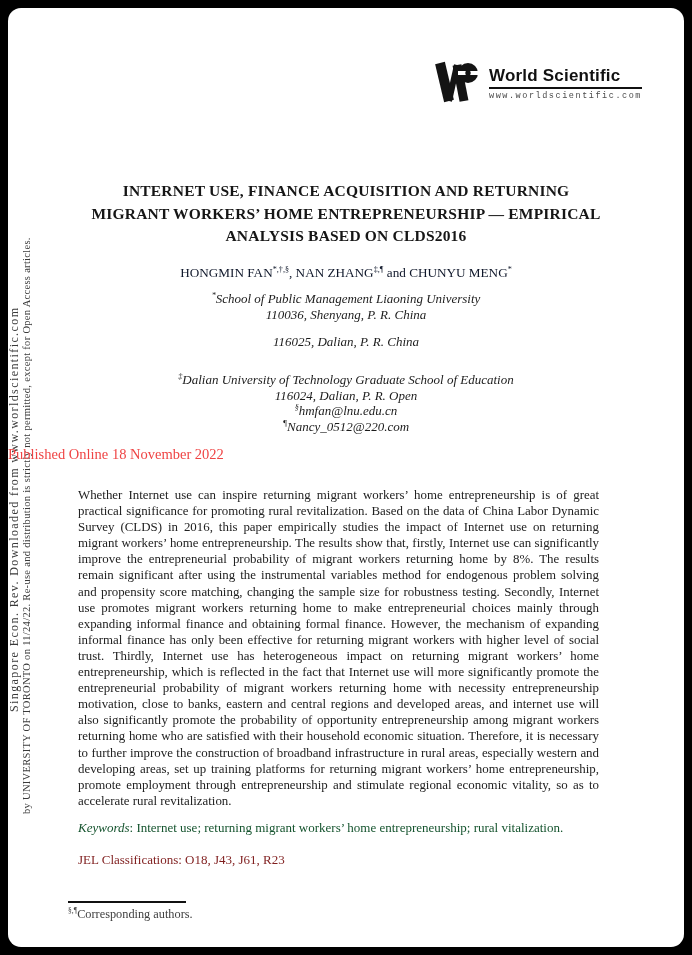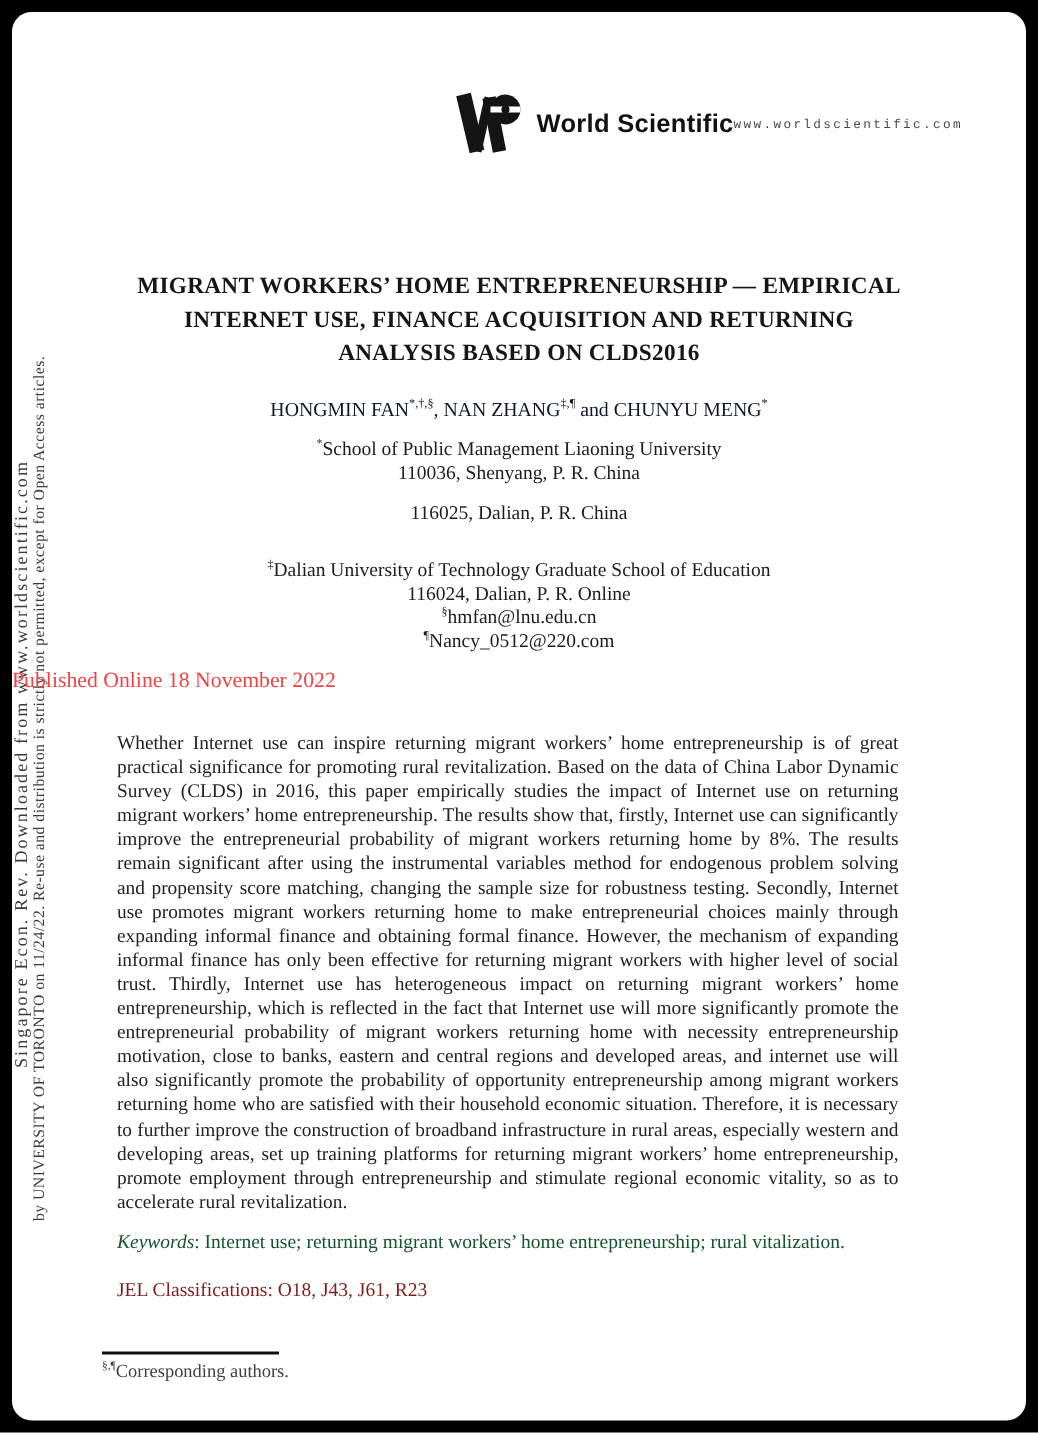--- a/index.html
+++ b/index.html
@@ -19,31 +19,31 @@
     transform:rotate(-90deg);transform-origin:0 0;
     color:#3a3a3a;
   }
   .wm-a{left:-1px;top:704px;font-size:12px;letter-spacing:1.4px;}
   .wm-b{left:13px;top:806px;font-size:10.5px;letter-spacing:0.3px;}
   
   .hdr{position:absolute;left:60px;top:56px;font-size:13px;line-height:17.5px;}
   .doi{color:#a0459b;text-decoration:none;cursor:pointer;}
   
   .logo{position:absolute;right:42px;top:52px;display:flex;align-items:center;gap:7px;}
-  .logo-text{display:flex;flex-direction:row;align-items:center;}
+  .logo-text{display:flex;flex-direction:column;}
   .logo-name{font-family:"Liberation Sans","DejaVu Sans",sans-serif;font-weight:bold;font-size:17px;color:#111;letter-spacing:0.2px;}
   .logo-rule{border-top:2px solid #111;margin:1px 0 2px 0;}
   .logo-url{font-family:Liberation Mono, monospace;font-size:8.5px;letter-spacing:1.55px;color:#4a4a4a;}
   
   .title{position:absolute;left:0;right:0;top:172px;text-align:center;font-weight:bold;font-size:15.5px;line-height:22.5px;letter-spacing:0.2px;color:#161616;}
   
   .authors{position:absolute;left:0;right:0;top:257px;text-align:center;font-size:13.2px;white-space:pre-wrap;color:#0f172a;}
   sup{font-size:0.62em;vertical-align:super;line-height:0;}
   
-  .affil{position:absolute;left:0;right:0;text-align:center;font-size:13px;line-height:15.8px;color:#1c1c1c;}
+  .affil{position:absolute;left:0;right:0;text-align:center;font-style:italic;font-size:13px;line-height:15.8px;color:#1c1c1c;}
   .af0{top:283px;}
   .af1{top:326px;}
   .af2{top:364px;}
   .emails{top:395px;}
   
   .published{position:absolute;left:0;right:0;top:438px;text-align:left;font-size:14.5px;color:#ef4444;}
   
   .abstract{position:absolute;left:70px;width:521px;top:479px;font-size:12.9px;line-height:16.1px;text-align:justify;color:#222;}
   .kw{position:absolute;left:70px;width:521px;top:812px;font-size:13px;color:#14532d;}
   .kw-label{font-style:italic;}
@@ -71,39 +71,39 @@
       <circle cx="36" cy="13" r="2.7" fill="#141414"></circle>
     </svg>
     <div class="logo-text">
       <div class="logo-name">World Scientific</div>
       <div class="logo-rule"></div>
       <div class="logo-url">www.worldscientific.com</div>
     </div>
   </div>
 
   <div class="title">
+    <div>INTERNET USE, FINANCE ACQUISITION AND RETURNING</div>
     <div>MIGRANT WORKERS’ HOME ENTREPRENEURSHIP — EMPIRICAL</div>
-    <div>INTERNET USE, FINANCE ACQUISITION AND RETURNING</div>
     <div>ANALYSIS BASED ON CLDS2016</div>
   </div>
 
   <div class="authors"><span><span>HONGMIN FAN</span><sup>*,†,§</sup><span>, </span></span><span><span>NAN ZHANG</span><sup>‡,¶</sup><span> and </span></span><span><span>CHUNYU MENG</span><sup>*</sup><span></span></span></div>
 
   <div class="affil af0">
     <div><sup>*</sup><span>School of Public Management Liaoning University</span></div>
     <div>110036, Shenyang, P. R. China</div>
   </div>
 
   <div class="affil af1">
     <div>116025, Dalian, P. R. China</div>
   </div>
 
   <div class="affil af2">
     <div><sup>‡</sup><span>Dalian University of Technology Graduate School of Education</span></div>
-    <div>116024, Dalian, P. R. Online</div>
+    <div>116024, Dalian, P. R. Open</div>
   </div>
 
   <div class="affil emails">
     <div><sup>§</sup><span>hmfan@lnu.edu.cn</span></div>
     <div><sup>¶</sup><span>Nancy_0512@220.com</span></div>
   </div>
 
   <div class="published">Published Online 18 November 2022</div>
 
   <div class="abstract">Whether Internet use can inspire returning migrant workers’ home entrepreneurship is of great practical significance for promoting rural revitalization. Based on the data of China Labor Dynamic Survey (CLDS) in 2016, this paper empirically studies the impact of Internet use on returning migrant workers’ home entrepreneurship. The results show that, firstly, Internet use can significantly improve the entrepreneurial probability of migrant workers returning home by 8%. The results remain significant after using the instrumental variables method for endogenous problem solving and propensity score matching, changing the sample size for robustness testing. Secondly, Internet use promotes migrant workers returning home to make entrepreneurial choices mainly through expanding informal finance and obtaining formal finance. However, the mechanism of expanding informal finance has only been effective for returning migrant workers with higher level of social trust. Thirdly, Internet use has heterogeneous impact on returning migrant workers’ home entrepreneurship, which is reflected in the fact that Internet use will more significantly promote the entrepreneurial probability of migrant workers returning home with necessity entrepreneurship motivation, close to banks, eastern and central regions and developed areas, and internet use will also significantly promote the probability of opportunity entrepreneurship among migrant workers returning home who are satisfied with their household economic situation. Therefore, it is necessary to further improve the construction of broadband infrastructure in rural areas, especially western and developing areas, set up training platforms for returning migrant workers’ home entrepreneurship, promote employment through entrepreneurship and stimulate regional economic vitality, so as to accelerate rural revitalization.</div>

